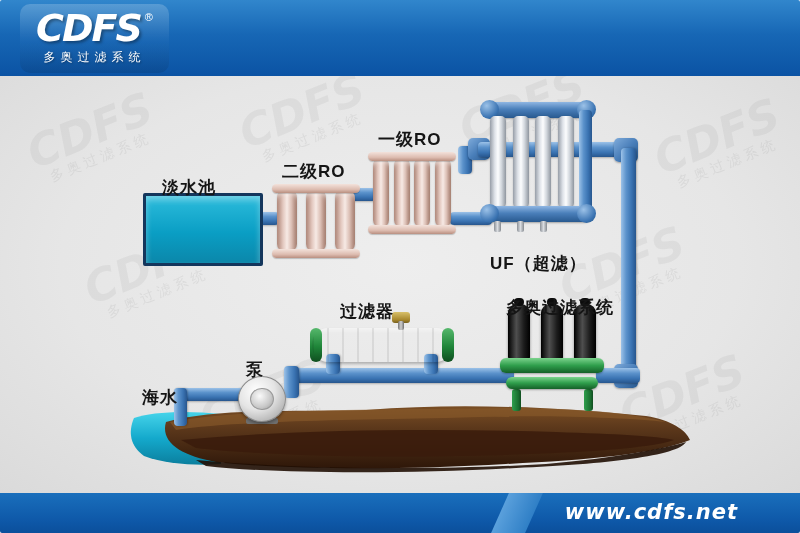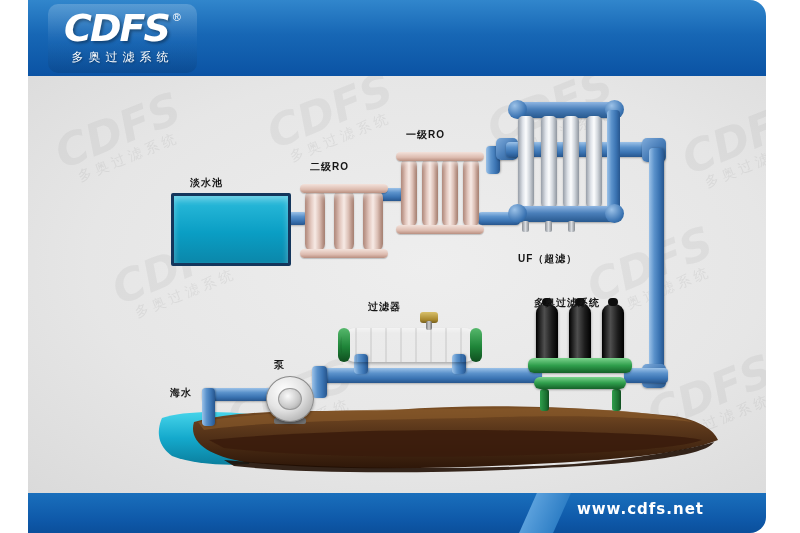--- a/index.html
+++ b/index.html
@@ -1,17 +1,17 @@
 <!DOCTYPE html>
 <html><head>
 <meta charset="utf-8">
 <style>
   html,body{margin:0;padding:0;background:#fff;}
-  .page{position:relative;width:738px;height:533px;overflow:hidden;border-radius:16px;
-        font-family:"Liberation Sans",sans-serif;padding-left:28px;}
+  .page{position:relative;width:800px;height:533px;overflow:hidden;border-radius:2px;
+        font-family:"Liberation Sans",sans-serif;}
 
   
   .header{position:relative;height:76px;display:flex;align-items:center;justify-content:space-between;
           padding:0 40px 0 20px;box-sizing:border-box;
           background:linear-gradient(180deg,#3186cc 0%,#1767b5 45%,#0b53a4 100%);}
   .logo-badge{position:relative;padding:5px 16px 7px;border-radius:10px;
           background:linear-gradient(180deg,rgba(255,255,255,.20),rgba(255,255,255,.02) 55%,rgba(0,0,0,.10));}
   .logo-row{display:flex;align-items:flex-start;}
   .logo-text{font-family:"DejaVu Sans",sans-serif;font-style:italic;font-weight:900;font-size:38px;
           line-height:38px;color:#fff;letter-spacing:-2px;text-shadow:2px 2px 3px rgba(0,0,0,.35);}
@@ -24,21 +24,21 @@
   
   .canvas{position:relative;width:800px;height:417px;overflow:hidden;
           background:radial-gradient(ellipse at 50% 45%,#eeeeee 0%,#e6e6e6 60%,#dadada 100%);}
 
   .wm{position:absolute;z-index:0;display:flex;flex-direction:column;align-items:center;
       transform:rotate(-22deg);pointer-events:none;}
   .wm-en{font-family:"DejaVu Sans",sans-serif;font-style:italic;font-weight:900;font-size:44px;
       color:rgba(90,90,90,.07);line-height:40px;}
   .wm-cn{font-size:14px;letter-spacing:4px;color:rgba(90,90,90,.09);}
 
-  .lbl{position:absolute;z-index:6;font-size:10px;font-weight:600;color:#151515;letter-spacing:1px;}
+  .lbl{position:absolute;z-index:6;font-size:17px;font-weight:600;color:#151515;letter-spacing:1px;}
 
   
   .ph,.pv,.joint{position:absolute;z-index:2;}
   .ph{border-radius:4px;background:linear-gradient(180deg,#9cc2e8 0%,#5b92cb 35%,#3a73b2 70%,#27568e 100%);
       box-shadow:0 1px 2px rgba(0,0,0,.25);}
   .pv{border-radius:4px;background:linear-gradient(90deg,#9cc2e8 0%,#5b92cb 35%,#3a73b2 70%,#27568e 100%);
       box-shadow:1px 0 2px rgba(0,0,0,.25);}
   .joint{border-radius:5px;background:linear-gradient(135deg,#7fabda 0%,#4a7fba 50%,#28598f 100%);
       box-shadow:0 1px 2px rgba(0,0,0,.3);}
 
@@ -109,22 +109,22 @@
       box-shadow:0 2px 3px rgba(0,0,0,.3);}
   .pump-inner{position:absolute;inset:24%;border-radius:50%;border:1px solid #9a9a9a;
       background:radial-gradient(circle at 40% 35%,#fafafa,#c9c9c9 60%,#989898);}
   .pump-base{position:absolute;z-index:2;background:#6f6f6f;border-radius:2px;}
 
   
   .footer{position:relative;height:40px;overflow:hidden;
       background:linear-gradient(180deg,#1a6fbc 0%,#0e58a8 70%,#0b4f9b 100%);}
   .footer-accent{position:absolute;left:500px;top:-4px;width:34px;height:48px;transform:skewX(-24deg);
       background:linear-gradient(90deg,#5aa0dc,#2f7fc6);}
-  .footer-url{position:absolute;right:62px;top:7px;color:#fff;font-size:15px;font-weight:600;
-      letter-spacing:1px;font-family:"DejaVu Sans",sans-serif;}
+  .footer-url{position:absolute;right:62px;top:7px;color:#fff;font-size:21px;font-weight:600;
+      letter-spacing:1px;font-family:"DejaVu Sans",sans-serif;font-style:italic;}
 </style>
 </head>
 <body>
 
 <div class="page">
 
   <header class="header">
     <div class="logo-badge">
       <div class="logo-row">
         <span class="logo-text">CDFS</span>

